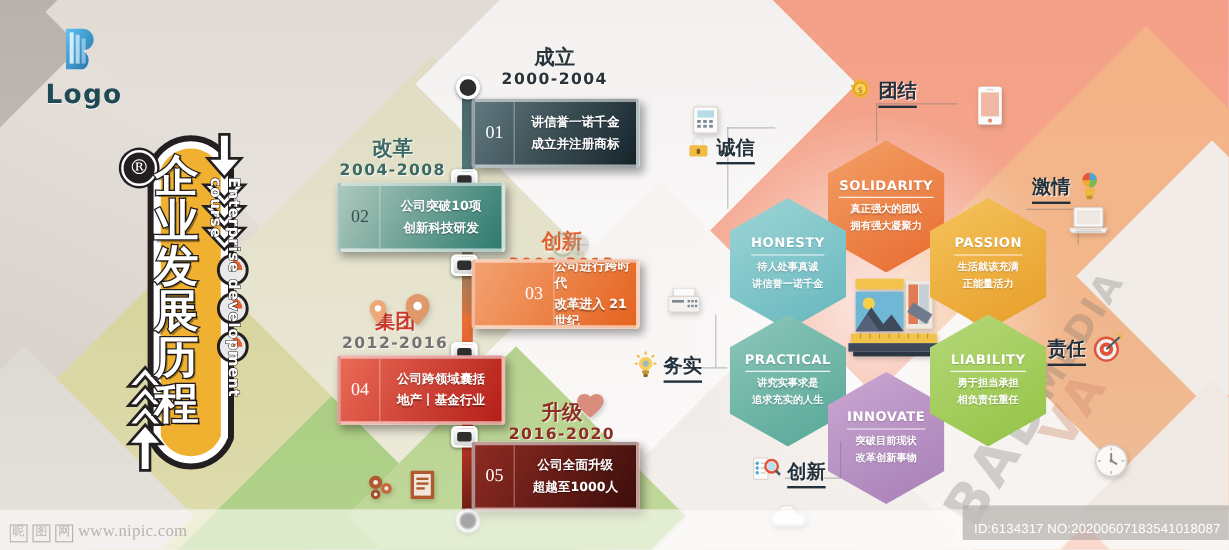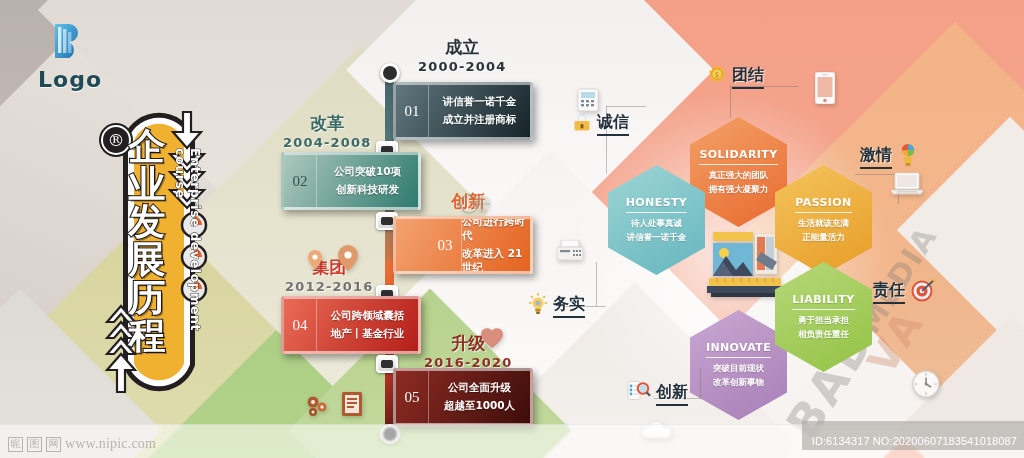--- a/index.html
+++ b/index.html
@@ -411,20 +411,26 @@
     </div>
   </div>
 
   <div class="hex" style="left:775px;top:165px;background:linear-gradient(150deg,#f4c45c,#e79c27);">
     <div class="en">PASSION</div>
     <div class="cn">
       <span>生活就该充满</span><br><span>正能量活力</span>
     </div>
   </div>
 
+  <div class="hex" style="left:608px;top:262px;background:linear-gradient(150deg,#8cc7ba,#57a797);">
+    <div class="en">PRACTICAL</div>
+    <div class="cn">
+      <span>讲究实事求是</span><br><span>追求充实的人生</span>
+    </div>
+  </div>
 
   <div class="hex" style="left:690px;top:310px;background:linear-gradient(150deg,#c9a7d2,#a77fb6);">
     <div class="en">INNOVATE</div>
     <div class="cn">
       <span>突破目前现状</span><br><span>改革创新事物</span>
     </div>
   </div>
 
   <div class="hex" style="left:775px;top:262px;background:linear-gradient(150deg,#b6d879,#93c344);">
     <div class="en">LIABILITY</div>

